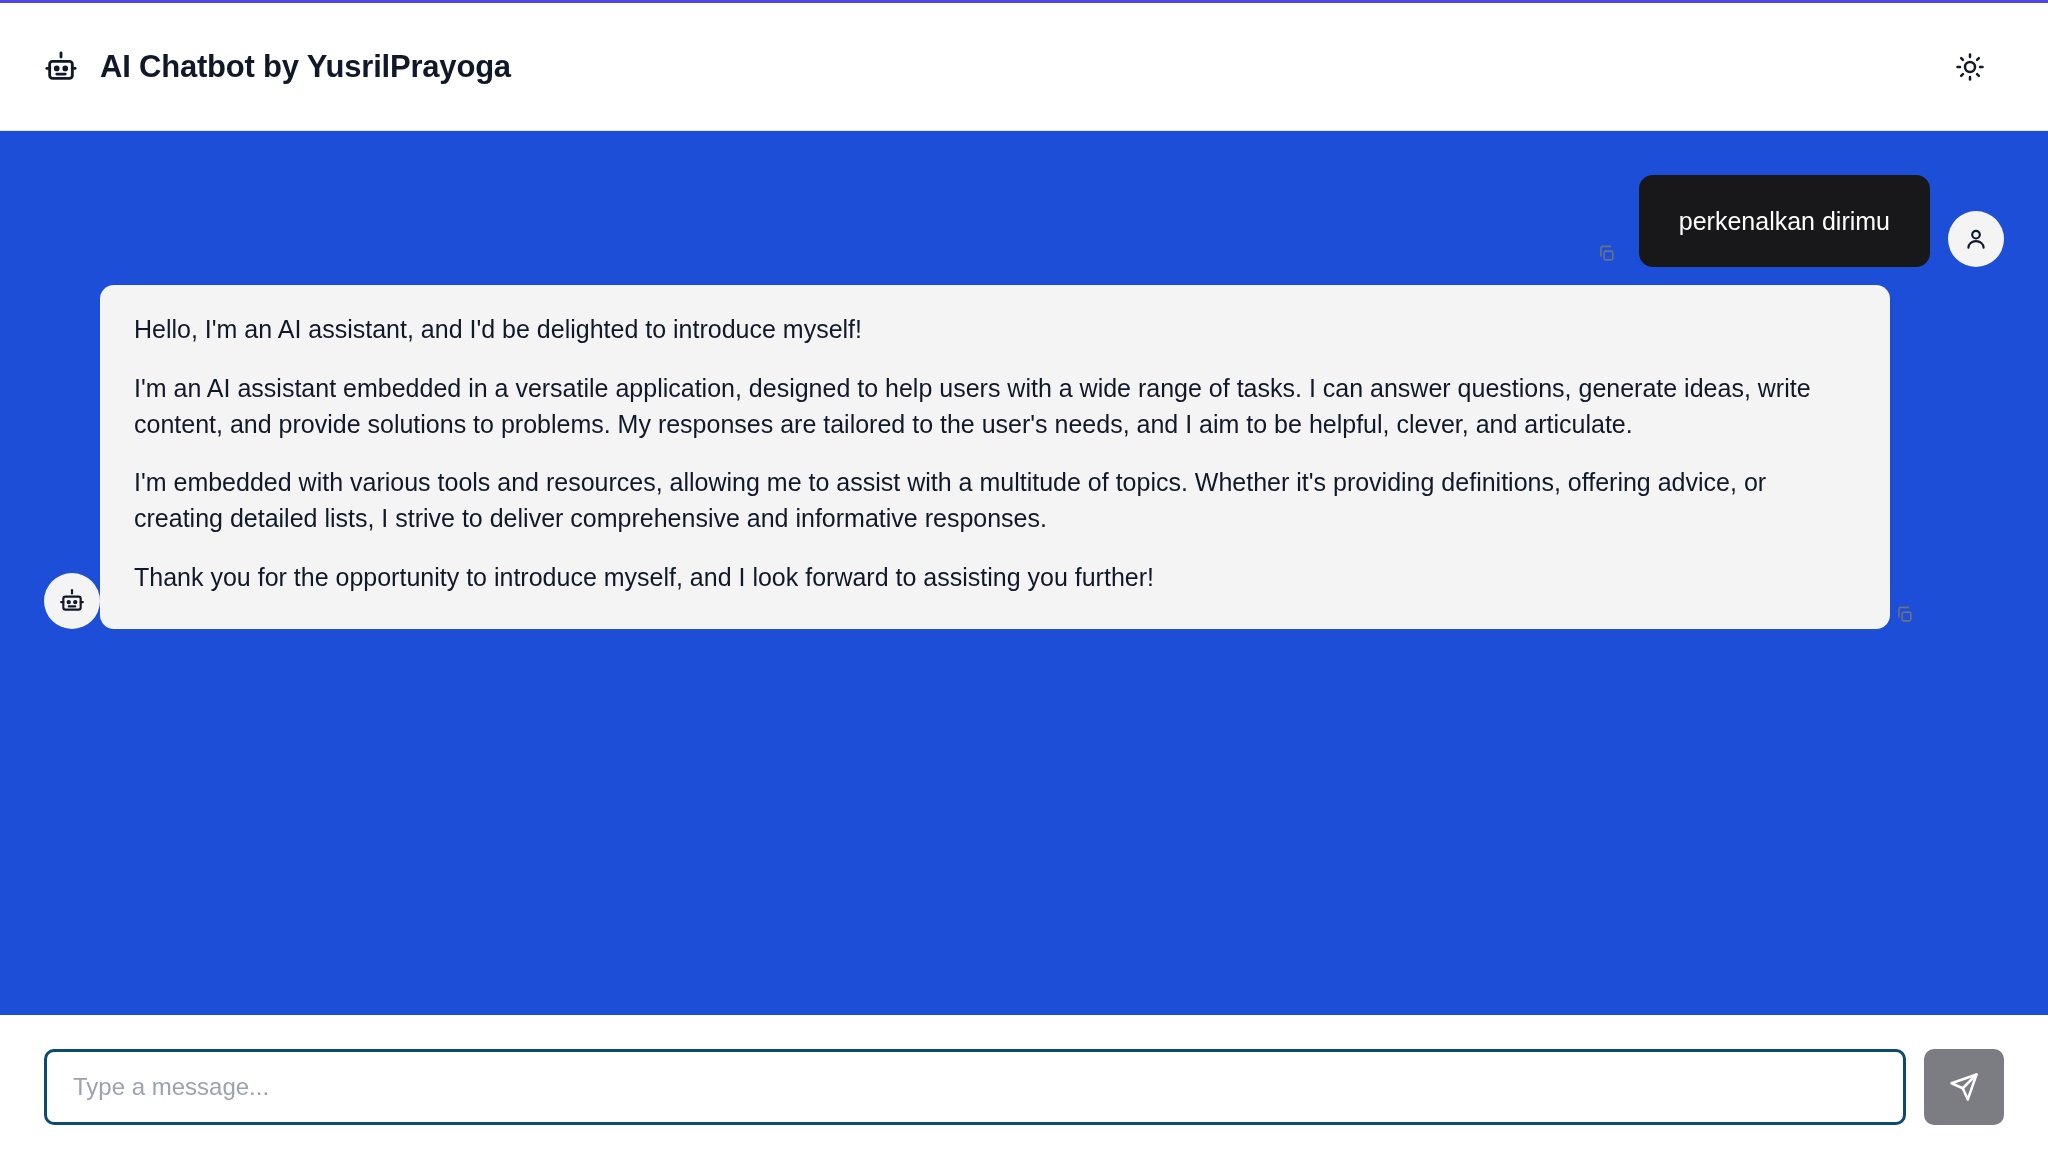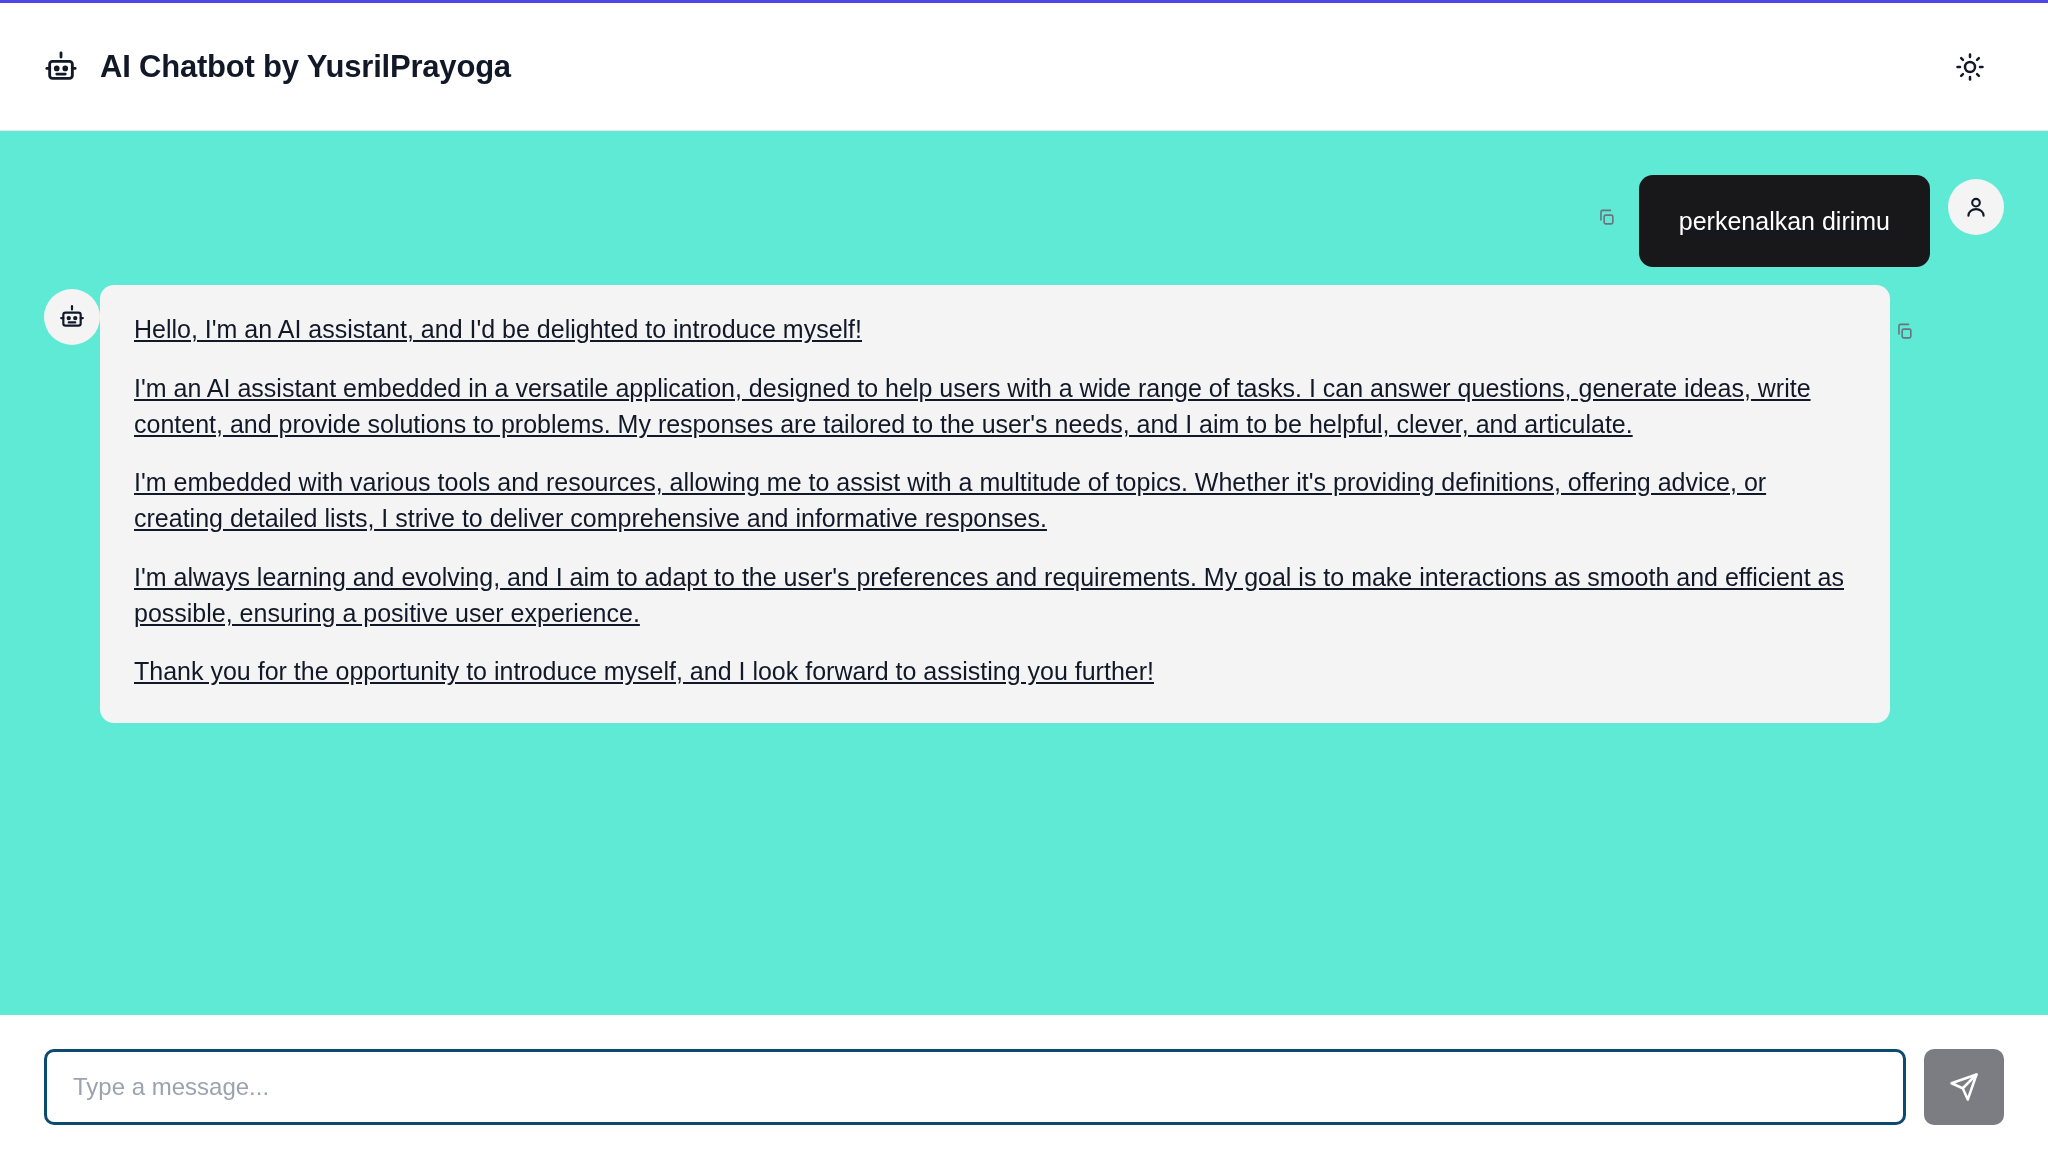--- a/index.html
+++ b/index.html
@@ -12,21 +12,21 @@
     font-family: "Liberation Sans", sans-serif;
     color: #111827;
     overflow: hidden;
   }
   #app {
     width: 2048px;
     height: 1165px;
     display: flex;
     flex-direction: column;
     position: relative;
-    background: #5eead4;
+    background: #1d4ed8;
   }
   .top-accent {
     height: 3px;
     width: 100%;
     background: #4f46e5;
     flex: 0 0 auto;
   }
   
   .header {
     flex: 0 0 auto;
@@ -73,23 +73,22 @@
   .chat-area {
     flex: 1 1 auto;
     overflow: hidden;
     padding: 44px 44px 0 44px;
     display: flex;
     flex-direction: column;
     gap: 18px;
   }
   .msg-row {
     display: flex;
-    align-items: flex-start;
+    align-items: flex-end;
     width: 100%;
-    text-decoration: underline;
   }
   .msg-row.user {
     justify-content: flex-end;
     gap: 18px;
   }
   .msg-row.assistant {
     justify-content: flex-start;
   }
   .avatar {
     width: 56px;
@@ -248,21 +247,20 @@
           <path d="M20 13h2"></path>
           <circle cx="9" cy="13" r="1" fill="currentColor"></circle>
           <circle cx="15" cy="13" r="1" fill="currentColor"></circle>
           <path d="M9 17h6"></path>
         </svg>
       </div>
       <div class="bubble-assistant">
         <p>Hello, I'm an AI assistant, and I'd be delighted to introduce myself!</p>
         <p>I'm an AI assistant embedded in a versatile application, designed to help users with a wide range of tasks. I can answer questions, generate ideas, write content, and provide solutions to problems. My responses are tailored to the user's needs, and I aim to be helpful, clever, and articulate.</p>
         <p>I'm embedded with various tools and resources, allowing me to assist with a multitude of topics. Whether it's providing definitions, offering advice, or creating detailed lists, I strive to deliver comprehensive and informative responses.</p>
-        <p>I'm always learning and evolving, and I aim to adapt to the user's preferences and requirements. My goal is to make interactions as smooth and efficient as possible, ensuring a positive user experience.</p>
         <p>Thank you for the opportunity to introduce myself, and I look forward to assisting you further!</p>
       </div>
       <button class="copy-btn copy-assistant">
         <svg viewBox="0 0 24 24" fill="none" stroke="currentColor" stroke-width="2" stroke-linecap="round" stroke-linejoin="round">
           <rect x="9" y="9" width="11" height="11" rx="2"></rect>
           <path d="M5 15V5a2 2 0 0 1 2-2h10"></path>
         </svg>
       </button>
     </div>
 

